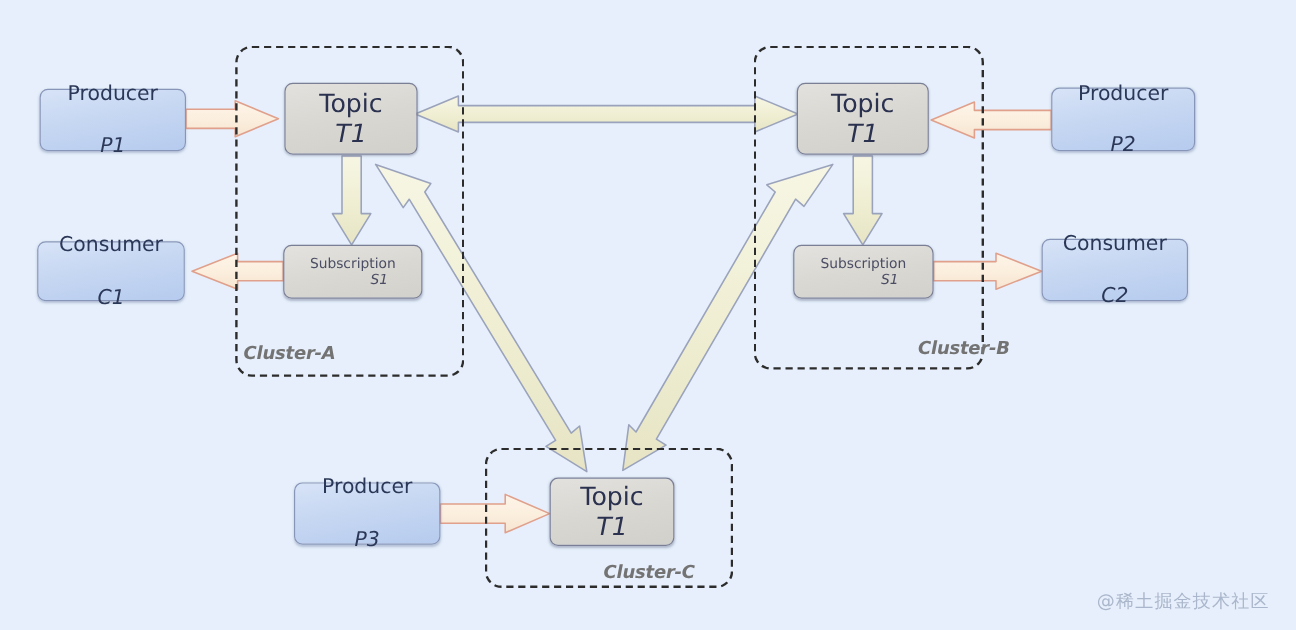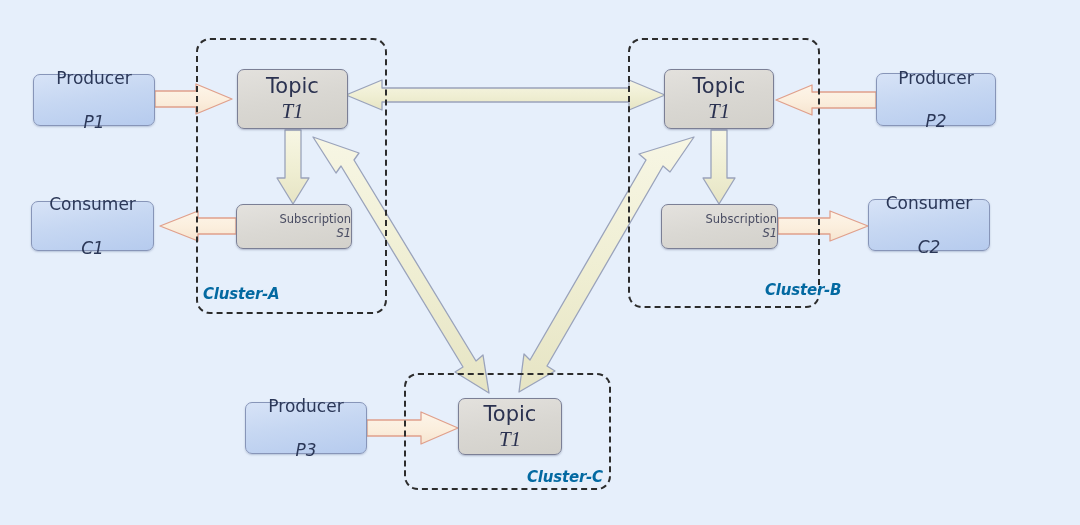--- a/index.html
+++ b/index.html
@@ -46,43 +46,42 @@
   .node-endpoint .line1 { font-size: 17px; }
   .node-endpoint .line2 { font-size: 17px; margin-top: 23px; }
 
   .node-topic {
     background: linear-gradient(170deg, #e3e1dd 0%, #d9d7d2 50%, #d2d0ca 100%);
     border: 1.5px solid #7b7f95;
     box-shadow: 0 1px 2px rgba(90,100,130,0.4);
     color: #2b3250;
   }
   .node-topic .line1 { font-size: 21px; }
-  .node-topic .line2 { font-size: 21px; font-family: Liberation Serif, serif; }
+  .node-topic .line2 { font-size: 21px; }
 
   .node-sub {
     background: linear-gradient(170deg, #e4e2de 0%, #dad8d3 50%, #d3d1cb 100%);
     border: 1.5px solid #7b7f95;
     box-shadow: 0 1px 2px rgba(90,100,130,0.4);
     color: #4a4d63;
-    align-items: flex-end;
   }
   .node-sub .line1 { font-size: 11.5px; }
   .node-sub .line2 { font-size: 11.5px; margin-left: 44px; }
 
   
   .cluster {
     position: absolute;
     box-sizing: border-box;
     border: 2px dashed #2c2c2c;
     border-radius: 14px;
     z-index: 1;
   }
   .cluster-label {
     position: absolute;
-    color: #0369a1;
+    color: #737373;
     font-weight: bold;
     font-style: italic;
     font-size: 15px;
     letter-spacing: -0.2px;
     z-index: 6;
     white-space: nowrap;
   }
   
   .watermark {
     position: absolute;
@@ -159,21 +158,21 @@
     </g>
   </svg>
 
   <div class="cluster" style="left:196px; top:38px; width:191px; height:276px;"></div>
   <div class="cluster-label" style="left:203px; top:285px;">Cluster-A</div>
 
   <div class="cluster" style="left:628px; top:38px; width:192px; height:270px;"></div>
   <div class="cluster-label" style="left:765px; top:281px;">Cluster-B</div>
 
   <div class="cluster" style="left:404px; top:373px; width:207px; height:117px;"></div>
-  <div class="cluster-label" style="left:527px; top:468px;">Cluster-C</div>
+  <div class="cluster-label" style="left:503px; top:468px;">Cluster-C</div>
 
   <div class="node node-endpoint" style="left:33px; top:74px; width:122px; height:52px;">
     <span class="line1">Producer</span>
     <span class="line2">P1</span>
   </div>
 
   <div class="node node-endpoint" style="left:31px; top:201px; width:123px; height:50px;">
     <span class="line1">Consumer</span>
     <span class="line2">C1</span>
   </div>
@@ -211,14 +210,15 @@
   <div class="node node-endpoint" style="left:245px; top:402px; width:122px; height:52px;">
     <span class="line1">Producer</span>
     <span class="line2">P3</span>
   </div>
 
   <div class="node node-topic" style="left:458px; top:398px; width:104px; height:57px;">
     <span class="line1">Topic</span>
     <span class="line2">T1</span>
   </div>
 
+  <div class="watermark">@稀土掘金技术社区</div>
 
 </div>
 
 </body></html>

